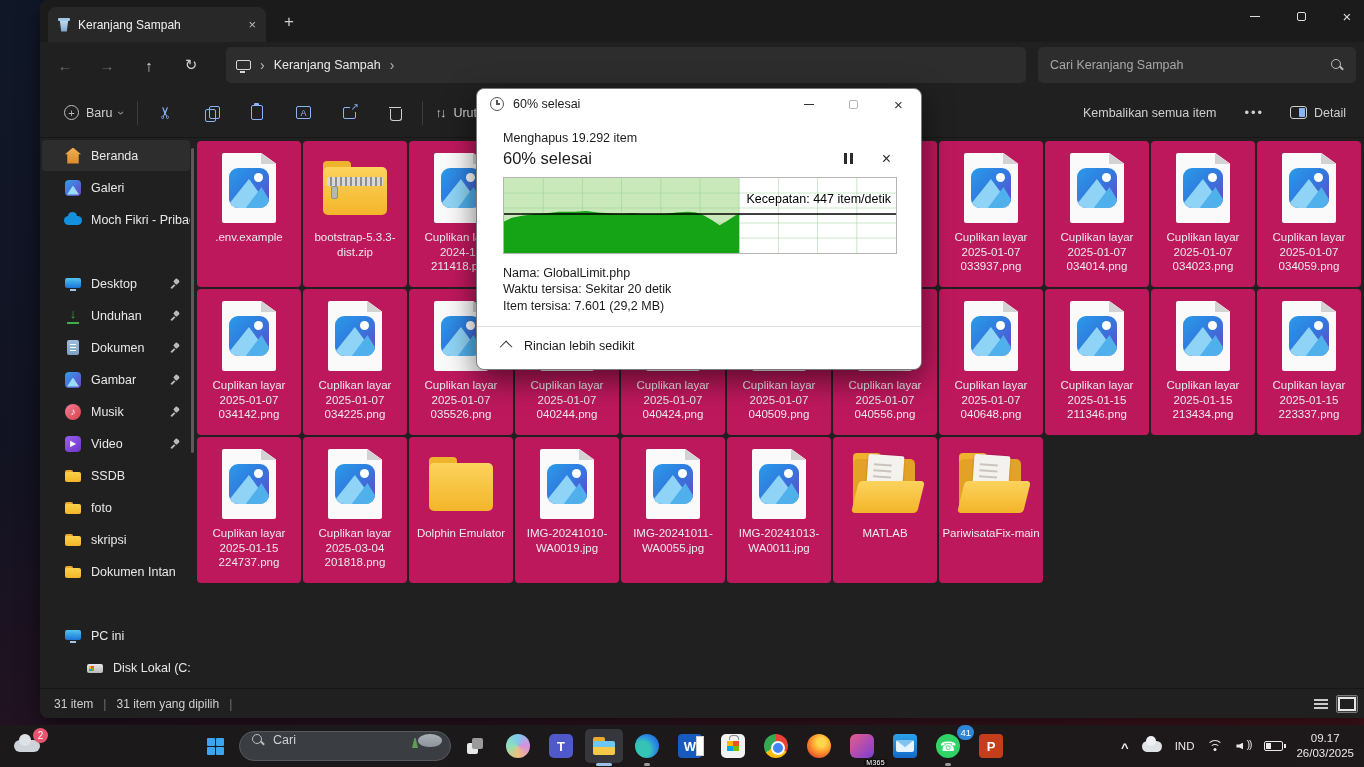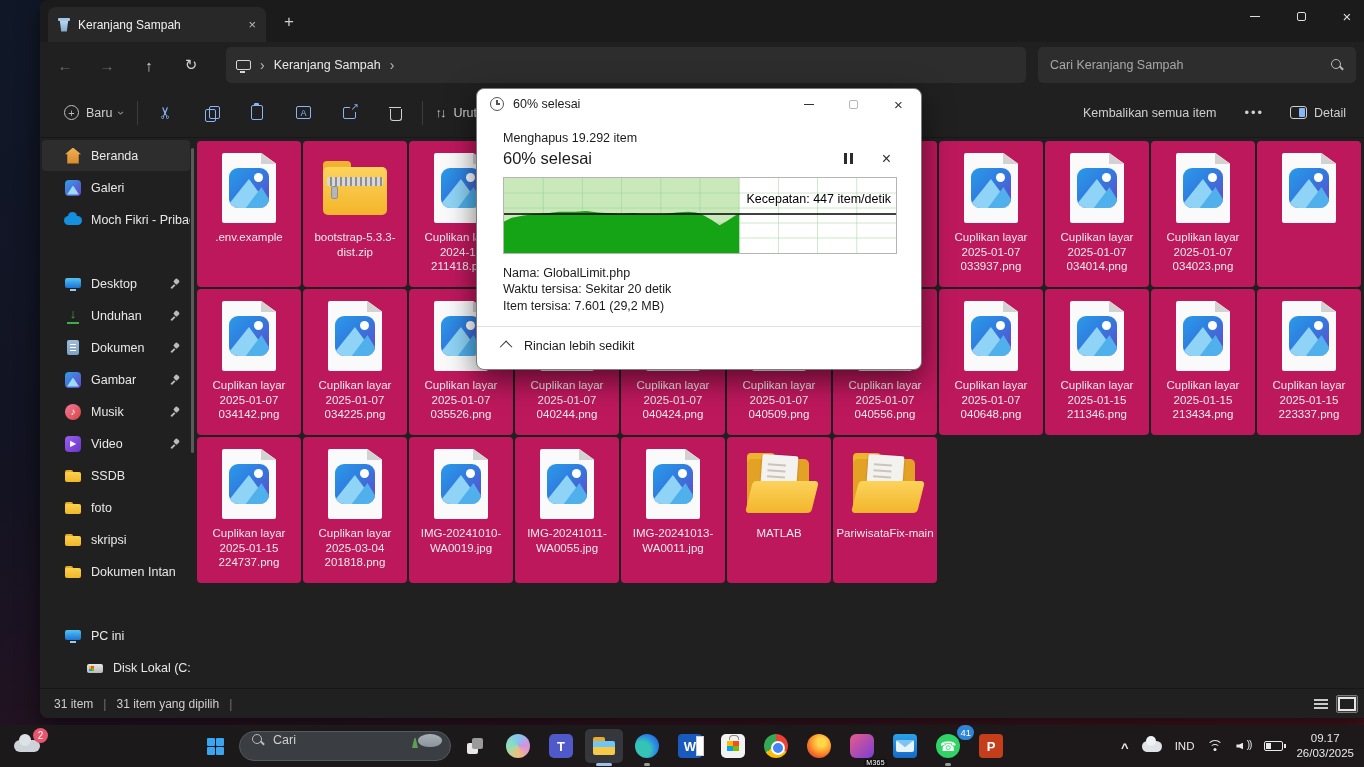--- a/index.html
+++ b/index.html
@@ -574,20 +574,21 @@
           <div class="fi-page">
             <div class="fi-fold"></div>
             <div class="fi-pic">
               <i class="fi-dot" style="position:absolute"></i>
               <i class="fi-m1" style="position:absolute"></i>
               <i class="fi-m2" style="position:absolute"></i>
             </div>
           </div>
 
         </div>
+        <div class="tile-name">Cuplikan layar 2025-01-07 034059.png</div>
       </div>
       <div class="tile kind-image">
         <div class="tile-icon">
           <div class="fi-page">
             <div class="fi-fold"></div>
             <div class="fi-pic">
               <i class="fi-dot" style="position:absolute"></i>
               <i class="fi-m1" style="position:absolute"></i>
               <i class="fi-m2" style="position:absolute"></i>
             </div>
@@ -756,20 +757,30 @@
             <div class="fi-fold"></div>
             <div class="fi-pic">
               <i class="fi-dot" style="position:absolute"></i>
               <i class="fi-m1" style="position:absolute"></i>
               <i class="fi-m2" style="position:absolute"></i>
             </div>
           </div>
 
         </div>
         <div class="tile-name">Cuplikan layar 2025-03-04 201818.png</div>
+      </div>
+      <div class="tile kind-folder">
+        <div class="tile-icon">
+
+          <div class="fi-foldertab"></div>
+
+          <div class="fi-folderbody"></div>
+
+        </div>
+        <div class="tile-name">Dolphin Emulator</div>
       </div>
       <div class="tile kind-image">
         <div class="tile-icon">
           <div class="fi-page">
             <div class="fi-fold"></div>
             <div class="fi-pic">
               <i class="fi-dot" style="position:absolute"></i>
               <i class="fi-m1" style="position:absolute"></i>
               <i class="fi-m2" style="position:absolute"></i>
             </div>

